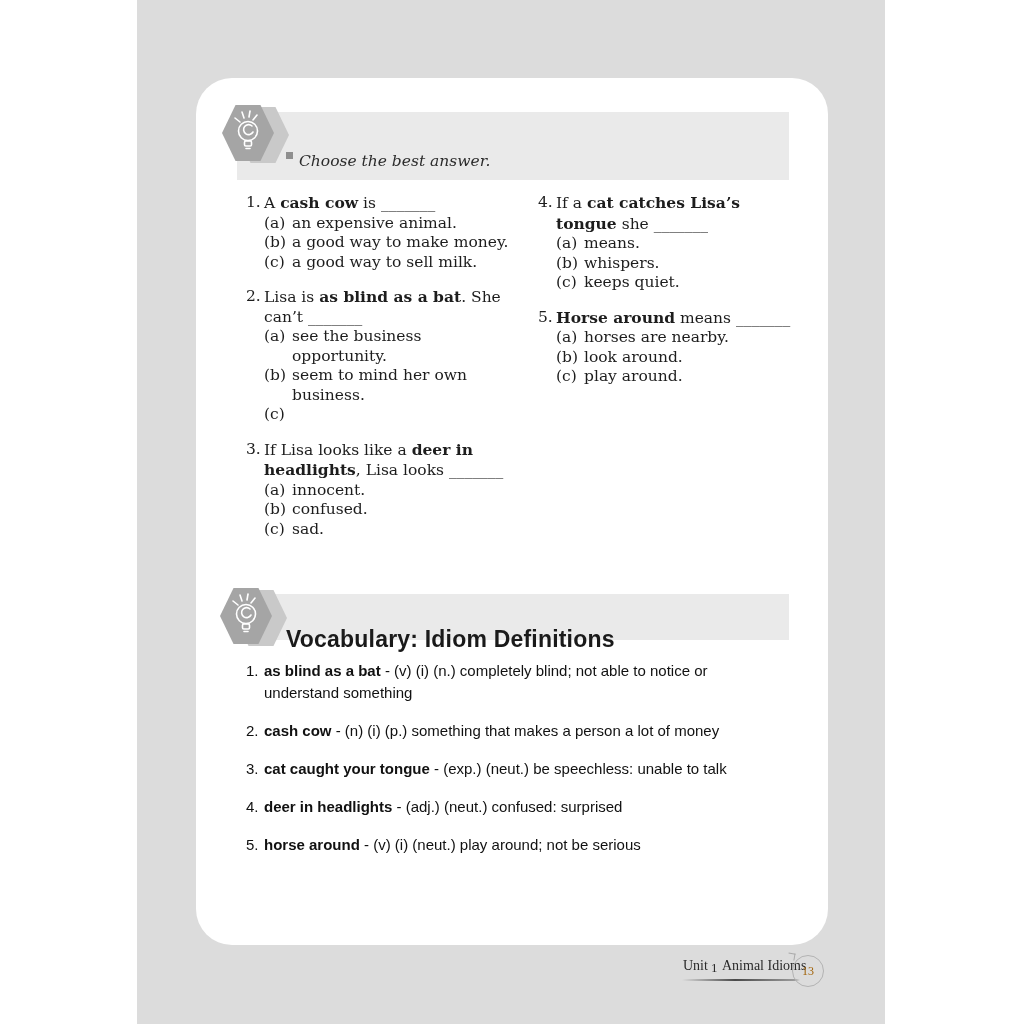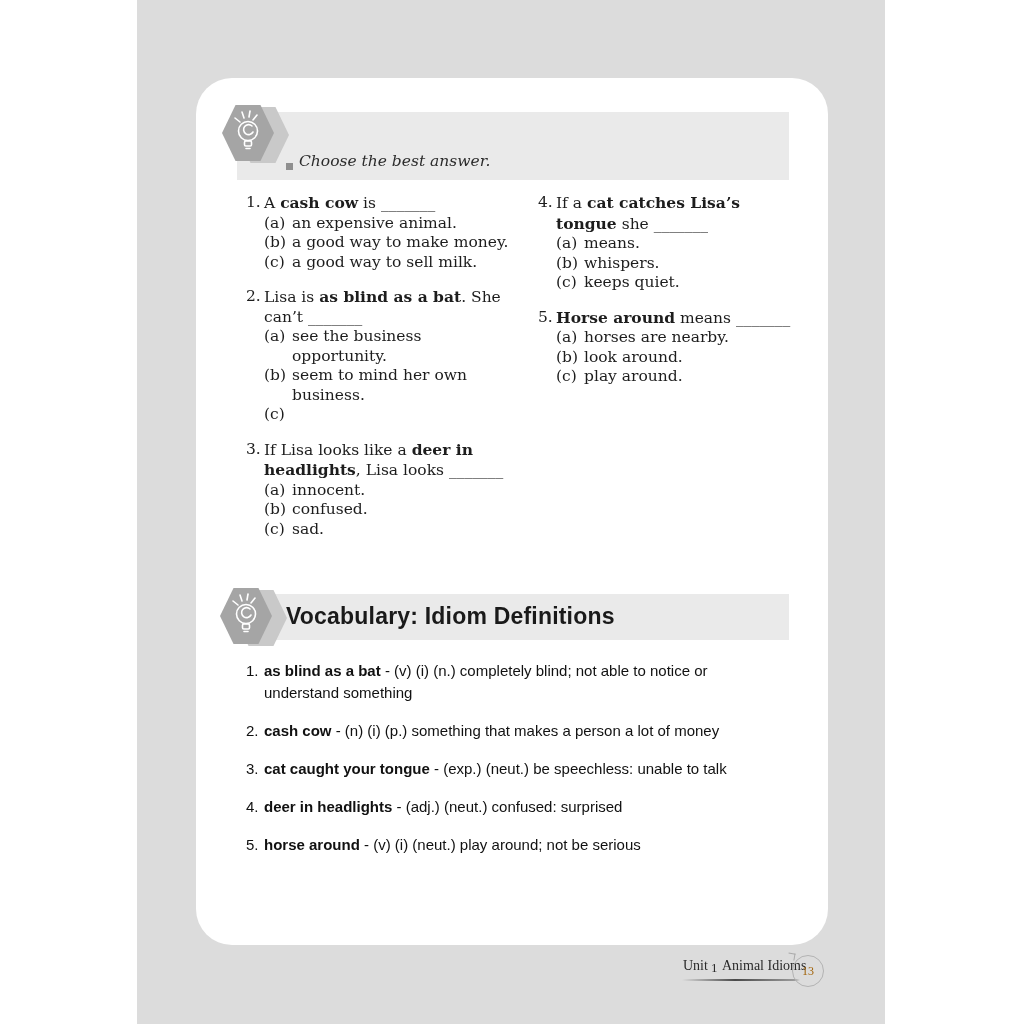--- a/index.html
+++ b/index.html
@@ -16,24 +16,24 @@
     background:var(--card);border-radius:36px;}
 
   
   .band{position:absolute;left:41px;width:552px;background:var(--band);}
   .band1{top:34px;height:68px;}
   .band2{top:516px;height:46px;}
 
   .sec-title{position:absolute;left:90px;color:#1a1a1a;
     font-family:"Liberation Sans",sans-serif;font-weight:900;font-size:23px;letter-spacing:.2px;}
   .title1{top:42px;}
-  .title2{top:525px;}
+  .title2{top:548px;}
 
   .instruction{position:absolute;left:90px;top:74px;font-size:15.5px;font-style:italic;
-    color:#2c2c2c;display:flex;align-items:flex-end;gap:6px;}
+    color:#2c2c2c;display:flex;align-items:flex-start;gap:6px;}
   .sq-bullet{display:inline-block;width:7px;height:7px;background:#8f8f8f;flex:0 0 auto;}
 
   
   .hex-icon{position:absolute;width:72px;height:58px;}
   .hex1{left:26px;top:27px;}
   .hex2{left:24px;top:510px;}
   .hex{position:absolute;clip-path:polygon(26% 0,74% 0,100% 50%,74% 100%,26% 100%,0 50%);}
   .hex-d{left:0;top:0;width:52px;height:56px;background:var(--hex-dark);}
   .hex-l{left:15px;top:2px;width:52px;height:56px;background:var(--hex-light);}
   .bulb{position:absolute;left:6px;top:4px;}

